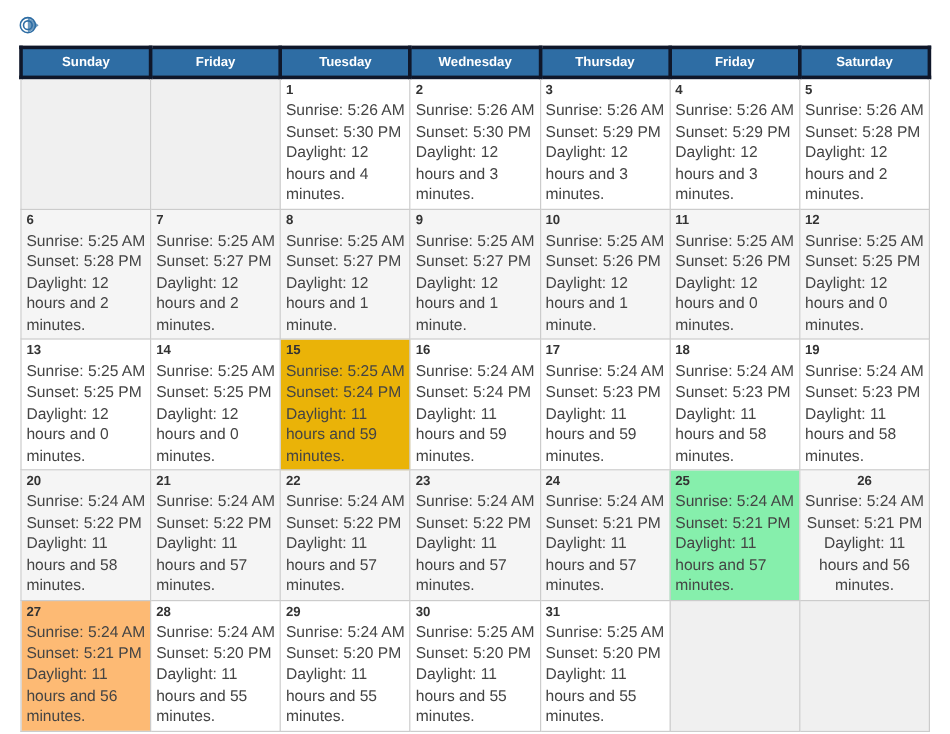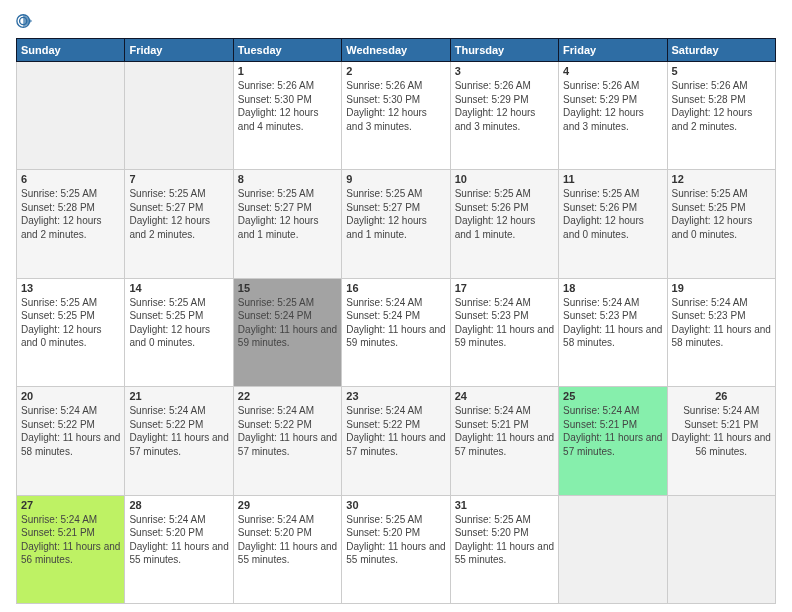--- a/index.html
+++ b/index.html
@@ -61,24 +61,24 @@
       border: 1px solid #ccc;
       border-collapse: collapse;
       width: 100%;
       table-layout: fixed;
       font-size: 9px;
     }
     .calendar thead th {
       background: #2e6da4;
       color: #fff;
       padding: 5px 4px;
-      text-align: left;
+      text-align: center;
       font-size: 11px;
       font-weight: bold;
-      border: 1px solid #0f172a;
+      border: 3px solid #0f172a;
     }
     .calendar tbody td {
       border: 1px solid #ccc;
       vertical-align: top;
       padding: 3px 4px;
       background: #fff;
       height: 84px;
     }
     .calendar tbody tr:nth-child(odd) td {
       background: #f9f9f9;
@@ -87,21 +87,21 @@
       background: #fff;
     }
     .day-num {
       font-size: 11px;
       font-weight: bold;
       color: #333;
       display: block;
       margin-bottom: 2px;
     }
     .day-info {
-      font-size: 10px;
+      font-size: 13px;
       color: #444;
       line-height: 1.35;
     }
     .empty-cell {
       background: #f0f0f0 !important;
     }
   </style>
 </head>
 <body>
 
@@ -221,21 +221,21 @@
             <div class="day-info">Sunrise: 5:25 AM
 Sunset: 5:25 PM
 Daylight: 12 hours and 0 minutes.</div>
           </td>
           <td style="background: rgb(255, 255, 255);">
             <span class="day-num">14</span>
             <div class="day-info">Sunrise: 5:25 AM
 Sunset: 5:25 PM
 Daylight: 12 hours and 0 minutes.</div>
           </td>
-          <td style="background: #a3a3a3;">
+          <td style="background: #eab308;">
             <span class="day-num">15</span>
             <div class="day-info">Sunrise: 5:25 AM
 Sunset: 5:24 PM
 Daylight: 11 hours and 59 minutes.</div>
           </td>
           <td style="background: rgb(255, 255, 255);">
             <span class="day-num">16</span>
             <div class="day-info">Sunrise: 5:24 AM
 Sunset: 5:24 PM
 Daylight: 11 hours and 59 minutes.</div>
@@ -297,21 +297,21 @@
 Daylight: 11 hours and 57 minutes.</div>
           </td>
           <td style="background: rgb(245, 245, 245); text-align: center;">
             <span class="day-num">26</span>
             <div class="day-info">Sunrise: 5:24 AM
 Sunset: 5:21 PM
 Daylight: 11 hours and 56 minutes.</div>
           </td>
         </tr>
         <tr>
-          <td style="background: #bef264;">
+          <td style="background: #fdba74;">
             <span class="day-num">27</span>
             <div class="day-info">Sunrise: 5:24 AM
 Sunset: 5:21 PM
 Daylight: 11 hours and 56 minutes.</div>
           </td>
           <td style="background: rgb(255, 255, 255);">
             <span class="day-num">28</span>
             <div class="day-info">Sunrise: 5:24 AM
 Sunset: 5:20 PM
 Daylight: 11 hours and 55 minutes.</div>

